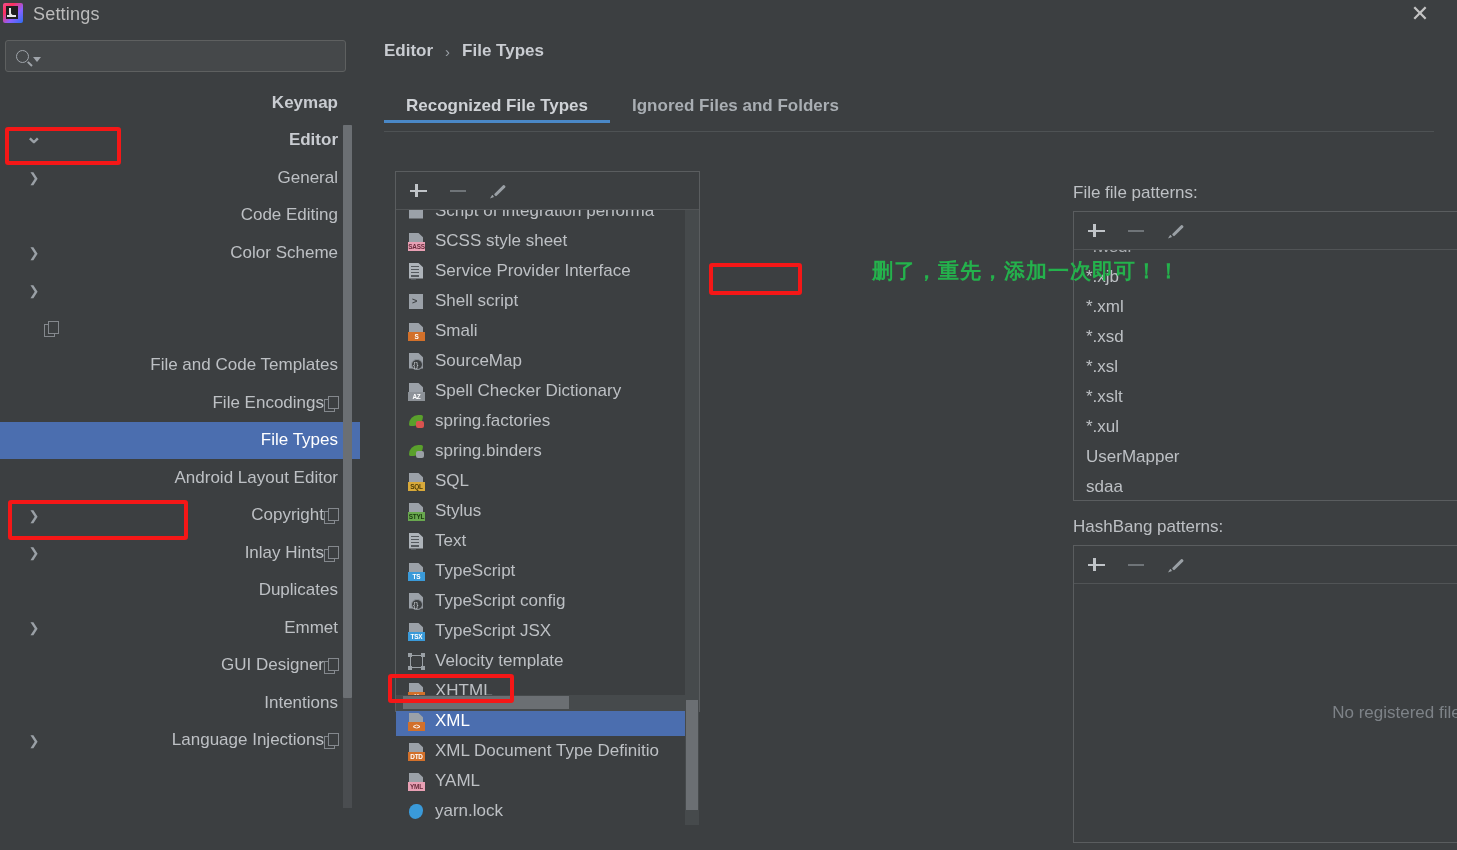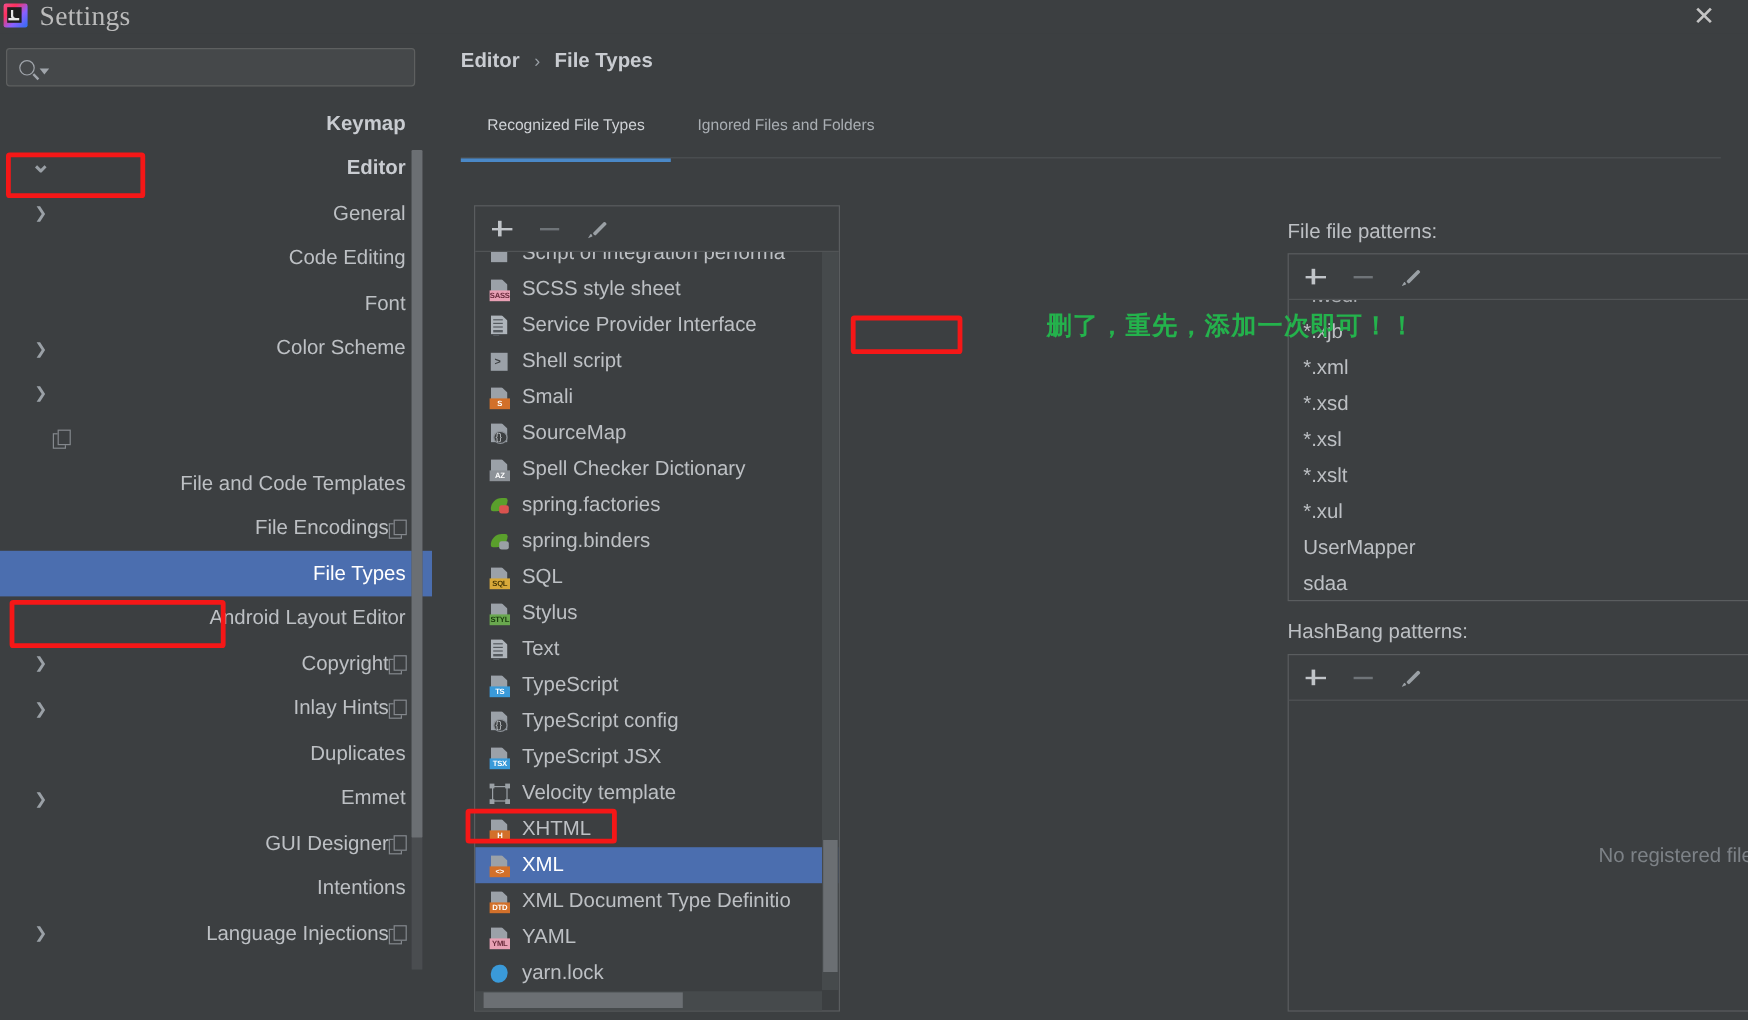--- a/index.html
+++ b/index.html
@@ -29,21 +29,21 @@
   .app-logo .ij-j {
     position: absolute; left: 6px; top: 5px; width: 6px; height: 9px;
     border-left: 2px solid #e8e8e8; border-bottom: 2px solid #e8e8e8;
     border-bottom-left-radius: 4px; z-index: 2;
   }
   .app-logo .ij-bar {
     position: absolute; left: 4px; top: 12px; width: 9px; height: 2px;
     background: #e8e8e8; z-index: 2;
   }
   .win-title {
-    margin-left: 10px; color: #bbbbbb; font-size: 23px; letter-spacing: .2px; font-family: Liberation Serif, serif;
+    margin-left: 10px; color: #bbbbbb; font-size: 18px; letter-spacing: .2px;
   }
   .close-btn {
     position: absolute; right: 14px; top: 0px; width: 46px; height: 28px;
     display: flex; align-items: center; justify-content: center;
     color: #c4c4c4; font-size: 22px; line-height: 1; font-weight: 300;
     cursor: default;
   }
 
   
   .sidebar {
@@ -125,33 +125,34 @@
     font-size: 17px; font-weight: bold; color: #c9ccd1;
   }
   .bc-sep { color: #9aa0a6; font-weight: normal; font-size: 15px; }
 
   .tabs {
     position: absolute; left: 24px; top: 62px; width: 1050px; height: 42px;
     border-bottom: 1px solid #4e5254;
     display: flex; align-items: flex-start; gap: 0;
   }
   .tab {
-    font-size: 13px; color: #a9aeb3; padding: 6px 22px 23px 22px;
+    font-size: 17px; color: #a9aeb3; padding: 6px 22px 6px 22px;
     position: relative;
+    font-weight: bold;
   }
   .tab.active { color: #cfd2d6; }
   .tab.active::after {
     content: ""; position: absolute; left: 0; right: 0; bottom: -1px;
     height: 3px; background: #4a88c7;
   }
 
   
   .ft-panel {
     position: absolute; left: 35px; top: 143px;
-    width: 305px; height: 672px;
+    width: 305px; height: 541px;
     border: 1px solid #5a5d5f; background: #3c3f41;
   }
   .toolbar {
     height: 38px; border-bottom: 1px solid #515456;
     display: flex; align-items: center; padding-left: 12px; gap: 20px;
   }
   .tb-btn { width: 20px; height: 20px; position: relative; }
   .ic-plus::before, .ic-plus::after {
     content: ""; position: absolute; background: #c0c4c8;
   }
@@ -278,24 +279,20 @@
       </div>
       <div class="tree-item lvl2">
         <span class="chev">❯</span>
         <span class="label">General</span>
       </div>
       <div class="tree-item lvl2">
         <span class="chev empty"></span>
         <span class="label">Code Editing</span>
       </div>
       <div class="tree-item lvl2">
-        <span class="chev empty"></span>
-        <span class="label">Font</span>
-      </div>
-      <div class="tree-item lvl2">
         <span class="chev">❯</span>
         <span class="label">Color Scheme</span>
       </div>
       <div class="tree-item lvl2">
         <span class="chev">❯</span>
       </div>
       <div class="tree-item lvl2">
         <span class="chev empty"></span>
         <span class="copy-badge"></span>
       </div>

